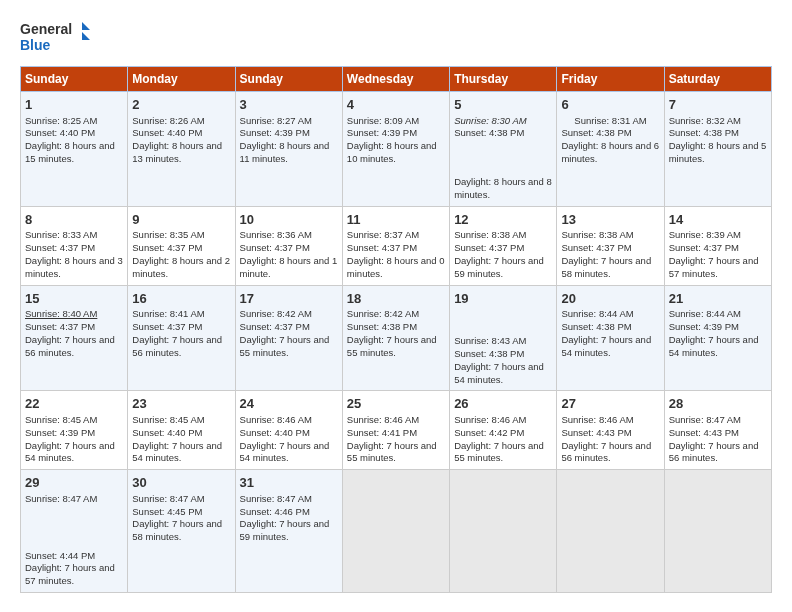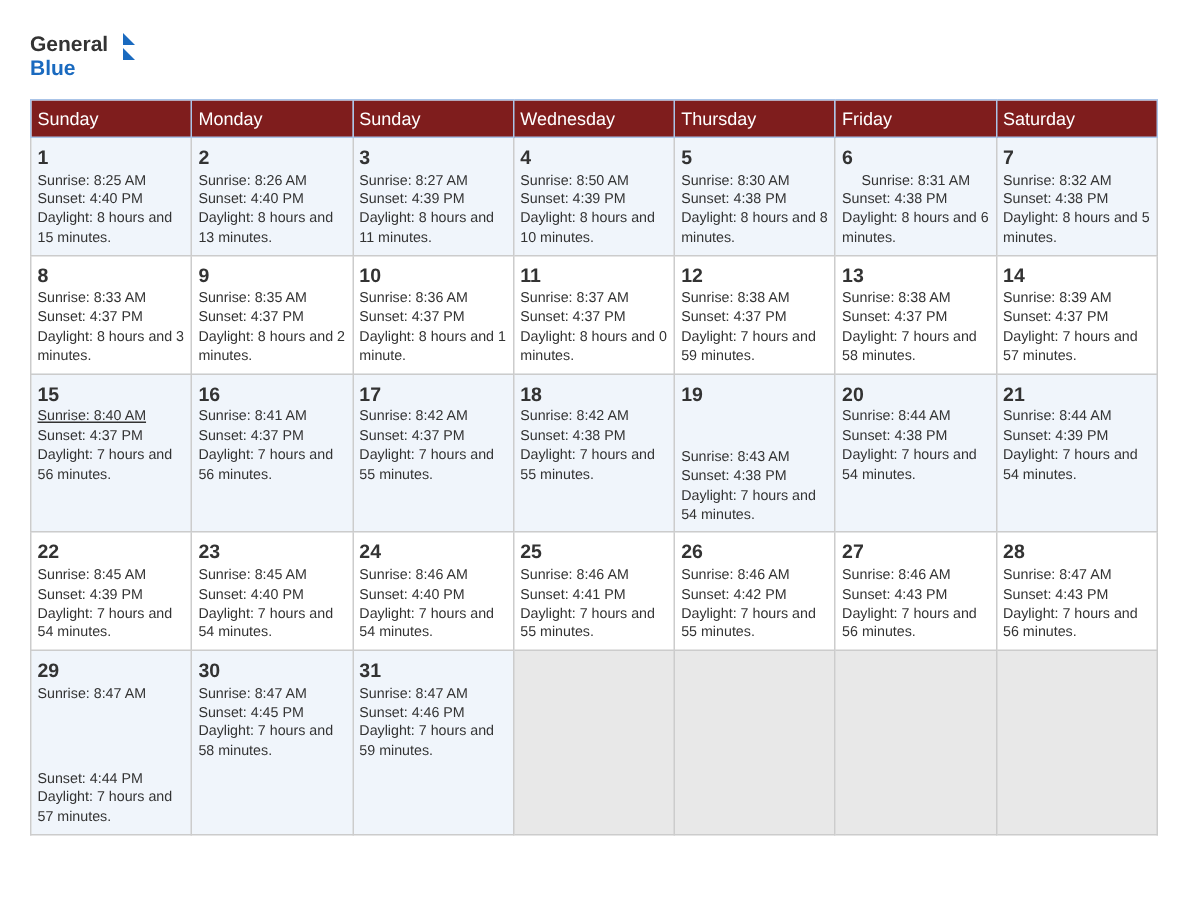--- a/index.html
+++ b/index.html
@@ -38,24 +38,24 @@
     .subtitle {
       font-size: 15px;
       color: #333;
     }
     table {
       width: 100%;
       border-collapse: collapse;
       table-layout: fixed;
     }
     thead tr th {
-      background-color: #7f1d1d;
+      background-color: #c2410c;
       color: #fff;
       font-size: 12px;
-      font-weight: normal;
+      font-weight: bold;
       padding: 5px 4px;
       text-align: left;
       border: 1px solid #aac4e8;
     }
     tbody tr td {
       vertical-align: top;
       font-size: 9.5px;
       color: #333;
       padding: 4px 4px;
       border: 1px solid #ccc;
@@ -124,29 +124,29 @@
             <span style="display: block;">Daylight: 8 hours and 13 minutes.</span>
           </td>
           <td>
             <span class="day-num">3</span>
             <span style="display: block;">Sunrise: 8:27 AM</span>
             <span style="display: block;">Sunset: 4:39 PM</span>
             <span style="display: block;">Daylight: 8 hours and 11 minutes.</span>
           </td>
           <td>
             <span class="day-num">4</span>
-            <span style="display: block;">Sunrise: 8:50 AM</span>
+            <span style="display: block;">Sunrise: 8:09 AM</span>
             <span style="display: block;">Sunset: 4:39 PM</span>
             <span style="display: block;">Daylight: 8 hours and 10 minutes.</span>
           </td>
           <td>
             <span class="day-num">5</span>
-            <span style="display: block;">Sunrise: 8:30 AM</span>
-            <span style="display: block;">Sunset: 4:38 PM</span>
-            <span style="display: block;">Daylight: 8 hours and 8 minutes.</span>
+            <span style="display: block; font-style: italic;">Sunrise: 8:30 AM</span>
+            <span style="display: block;">Sunset: 4:38 PM</span>
+            <span style="display: block; margin-top: 36px;">Daylight: 8 hours and 8 minutes.</span>
           </td>
           <td>
             <span class="day-num">6</span>
             <span style="display: block; text-align: center;">Sunrise: 8:31 AM</span>
             <span style="display: block;">Sunset: 4:38 PM</span>
             <span style="display: block;">Daylight: 8 hours and 6 minutes.</span>
           </td>
           <td>
             <span class="day-num">7</span>
             <span style="display: block;">Sunrise: 8:32 AM</span>

